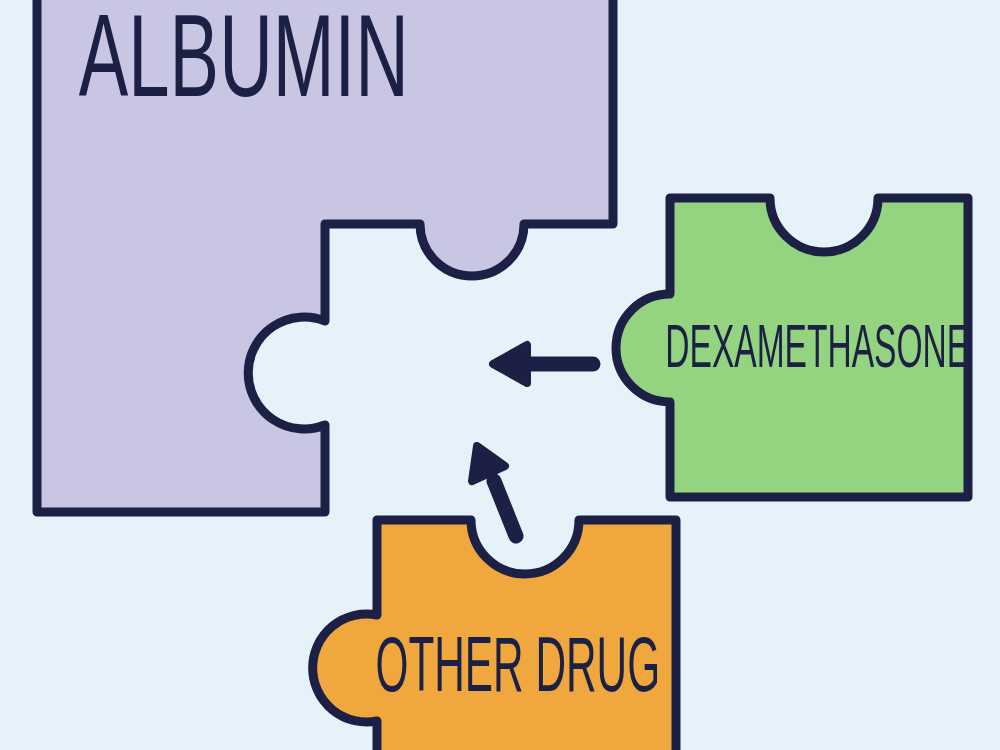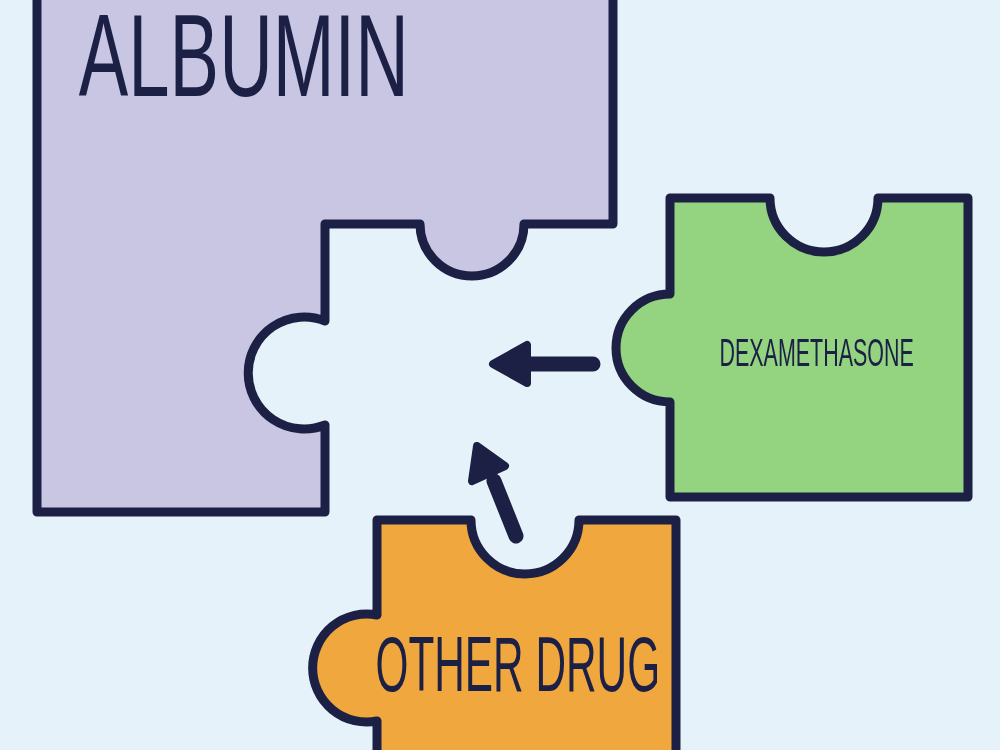--- a/index.html
+++ b/index.html
@@ -38,22 +38,21 @@
     width: 400px;
     height: 100px;
     font-size: 116px;
   }
   #label-albumin > span { transform: scale(0.64, 1); }
   #label-dexamethasone {
     left: 672px;
     top: 317px;
     width: 290px;
     height: 58px;
-    font-size: 39px;
-    margin-top: 7px;
+    font-size: 61px;
   }
   #label-dexamethasone > span { transform: scale(0.55, 1); }
   #label-other-drug {
     left: 378px;
     top: 629px;
     width: 280px;
     height: 70px;
     font-size: 77px;
   }
   #label-other-drug > span { transform: scale(0.55, 1); }

